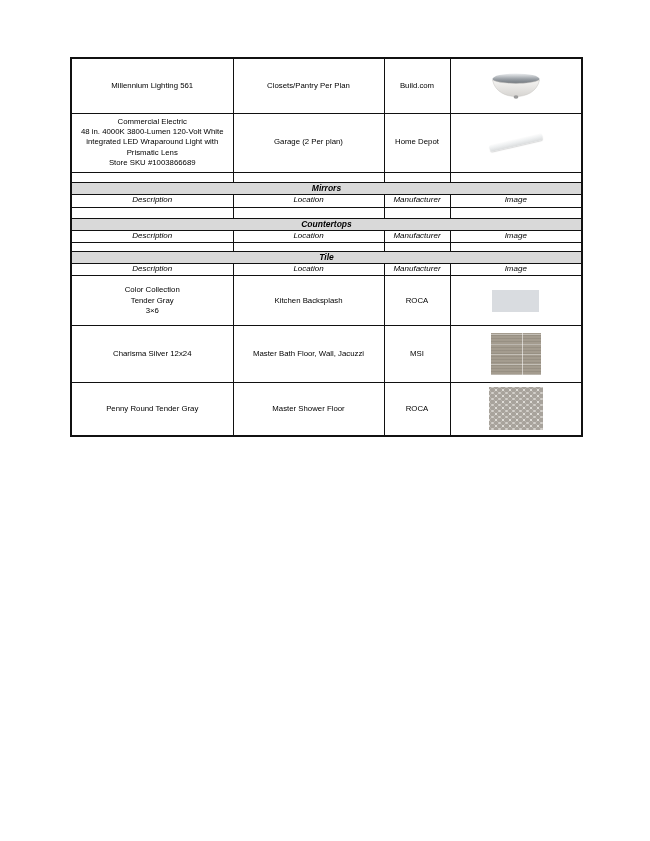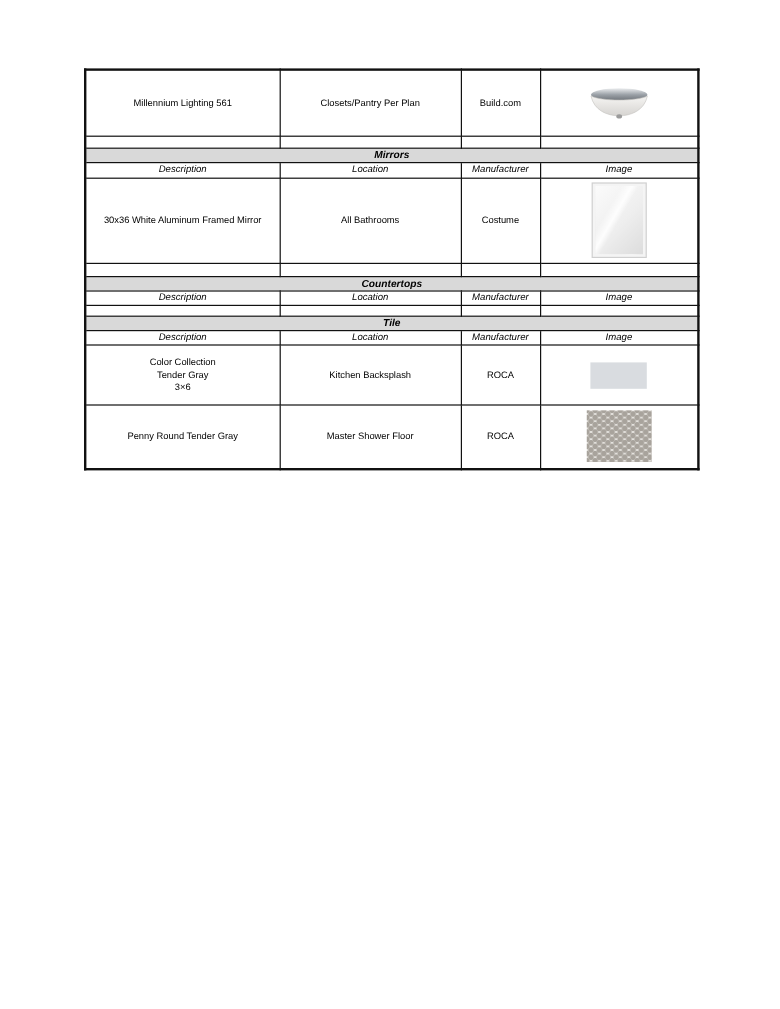--- a/index.html
+++ b/index.html
@@ -137,44 +137,48 @@
                   <stop offset="1" stop-color="#d6d4d1"></stop>
               </linearGradient>
             </defs>
             <ellipse cx="25" cy="7" rx="23.5" ry="5.5" fill="url(#nick)"></ellipse>
             <path d="M1.5 8 C4 20 15 24.5 25 24.5 C35 24.5 46 20 48.5 8 C40 12.5 10 12.5 1.5 8 Z" fill="url(#glass)" stroke="#c4c2bf" stroke-width="0.5"></path>
             <ellipse cx="25" cy="25" rx="2.4" ry="1.7" fill="#9b9b9b"></ellipse>
           </svg>
         </td>
       </tr>
 
+      <tr style="height:59px">
+        <td class="pre">Commercial Electric
+48 in. 4000K 3800-Lumen 120-Volt White
+integrated LED Wraparound Light with
+Prismatic Lens
+Store SKU #1003866689</td>
+        <td>Garage (2 Per plan)</td>
+        <td>Home Depot</td>
+        <td>
+          <div class="imgbox img-wrap"></div>
+        </td>
+      </tr>
 
 
       <tr class="spacer" style="height:10px">
         <td></td>
           <td></td>
           <td></td>
           <td></td>
       </tr>
       <tr class="section-bar" style="height:12px">
         <td colspan="4" style="background-color: rgb(217, 217, 217);">Mirrors</td>
       </tr>
       <tr class="col-headers" style="height:13px">
         <td>Description</td>
         <td>Location</td>
         <td>Manufacturer</td>
         <td>Image</td>
-      </tr>
-      <tr style="height:71px">
-        <td>30x36 White Aluminum Framed Mirror</td>
-        <td>All Bathrooms</td>
-        <td>Costume</td>
-        <td>
-          <div class="imgbox img-mirror"></div>
-        </td>
       </tr>
 
       <tr class="spacer" style="height:11px">
         <td></td>
           <td></td>
           <td></td>
           <td></td>
       </tr>
       <tr class="section-bar" style="height:12px">
         <td colspan="4" style="background-color: rgb(217, 217, 217);">Countertops</td>
@@ -204,20 +208,28 @@
       <tr style="height:50px">
         <td class="pre">Color Collection
 Tender Gray
 3×6</td>
         <td>Kitchen Backsplash</td>
         <td>ROCA</td>
         <td>
           <div class="swatch sw-tender" style="background-color: rgb(217, 220, 224);"></div>
         </td>
       </tr>
+      <tr style="height:57px">
+        <td>Charisma Silver 12x24</td>
+        <td>Master Bath Floor, Wall, Jacuzzi</td>
+        <td>MSI</td>
+        <td>
+          <div class="swatch sw-charisma-silver" style="background-color: rgb(164, 156, 143);"></div>
+        </td>
+      </tr>
       <tr style="height:53px">
         <td>Penny Round Tender Gray</td>
         <td>Master Shower Floor</td>
         <td>ROCA</td>
         <td>
           <div class="swatch sw-penny" style="background-color: rgb(233, 231, 227);"></div>
         </td>
       </tr>
 
     </tbody>

